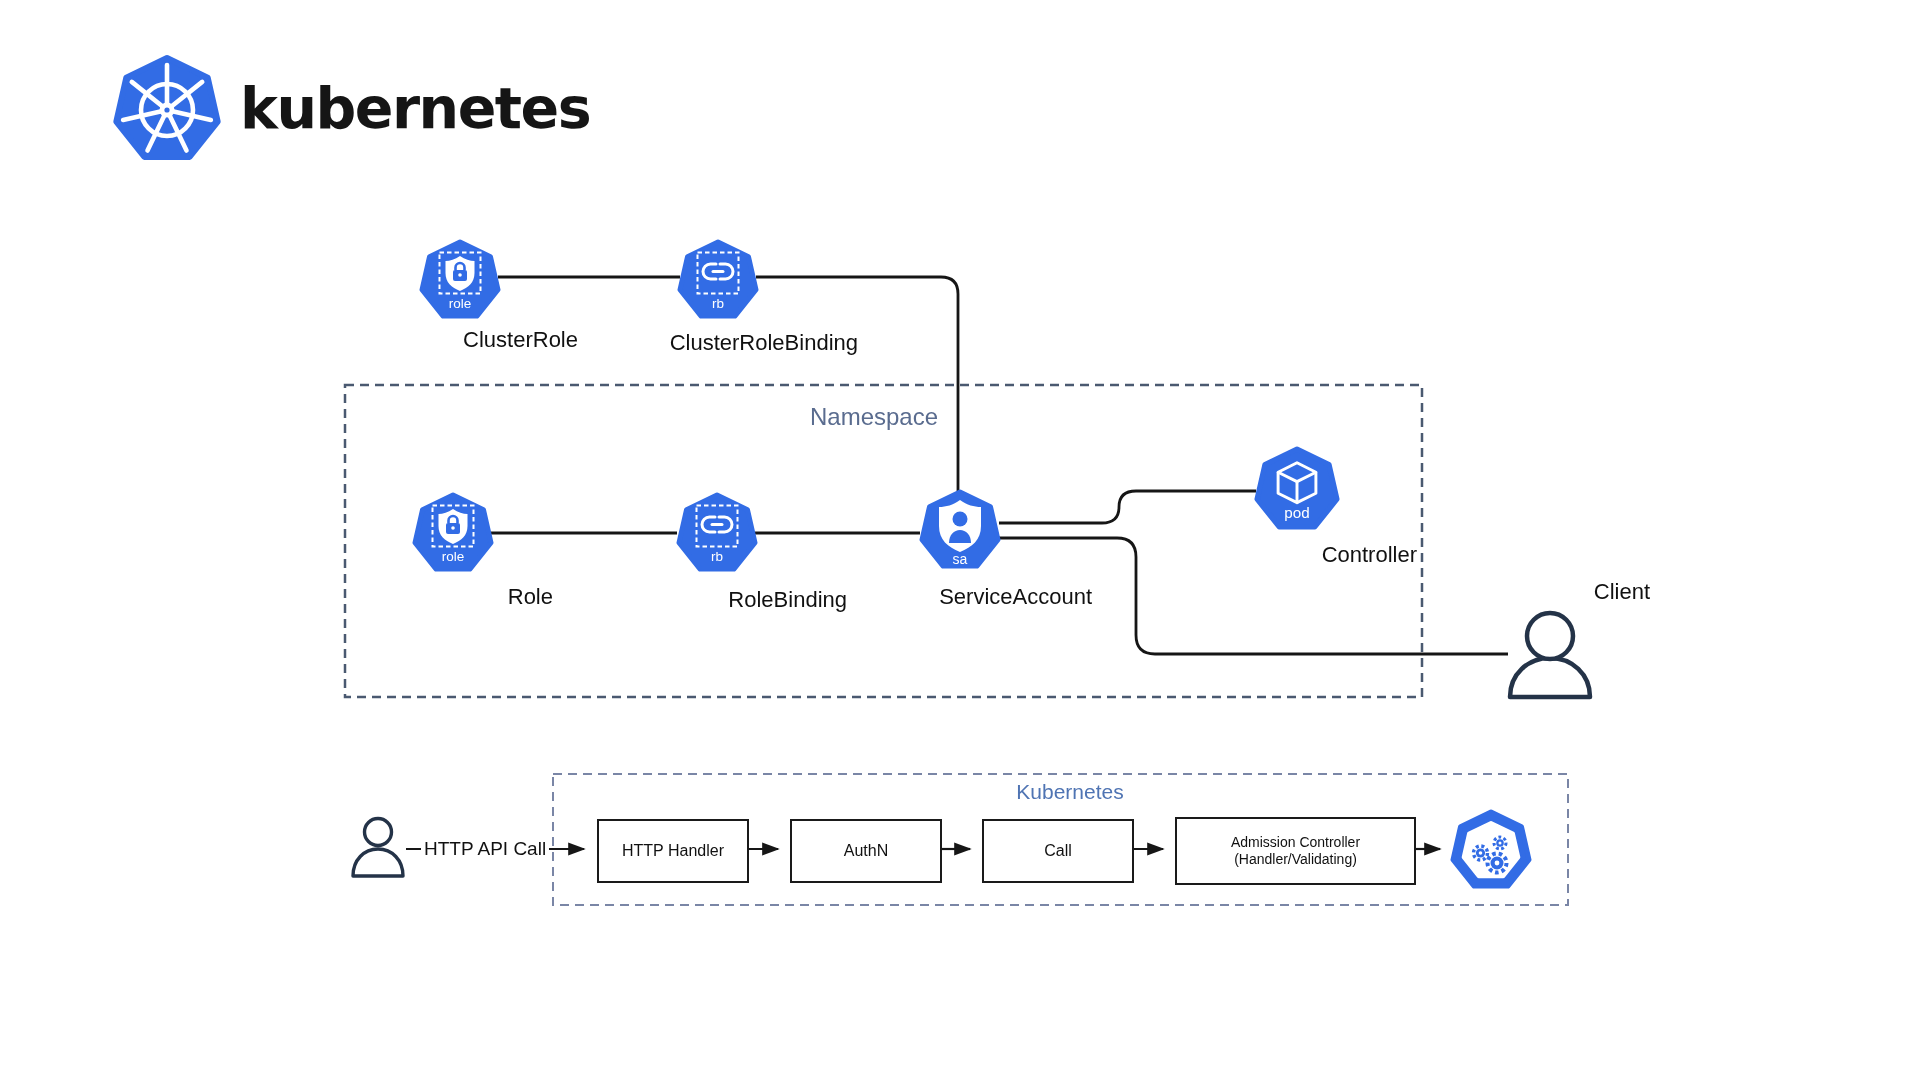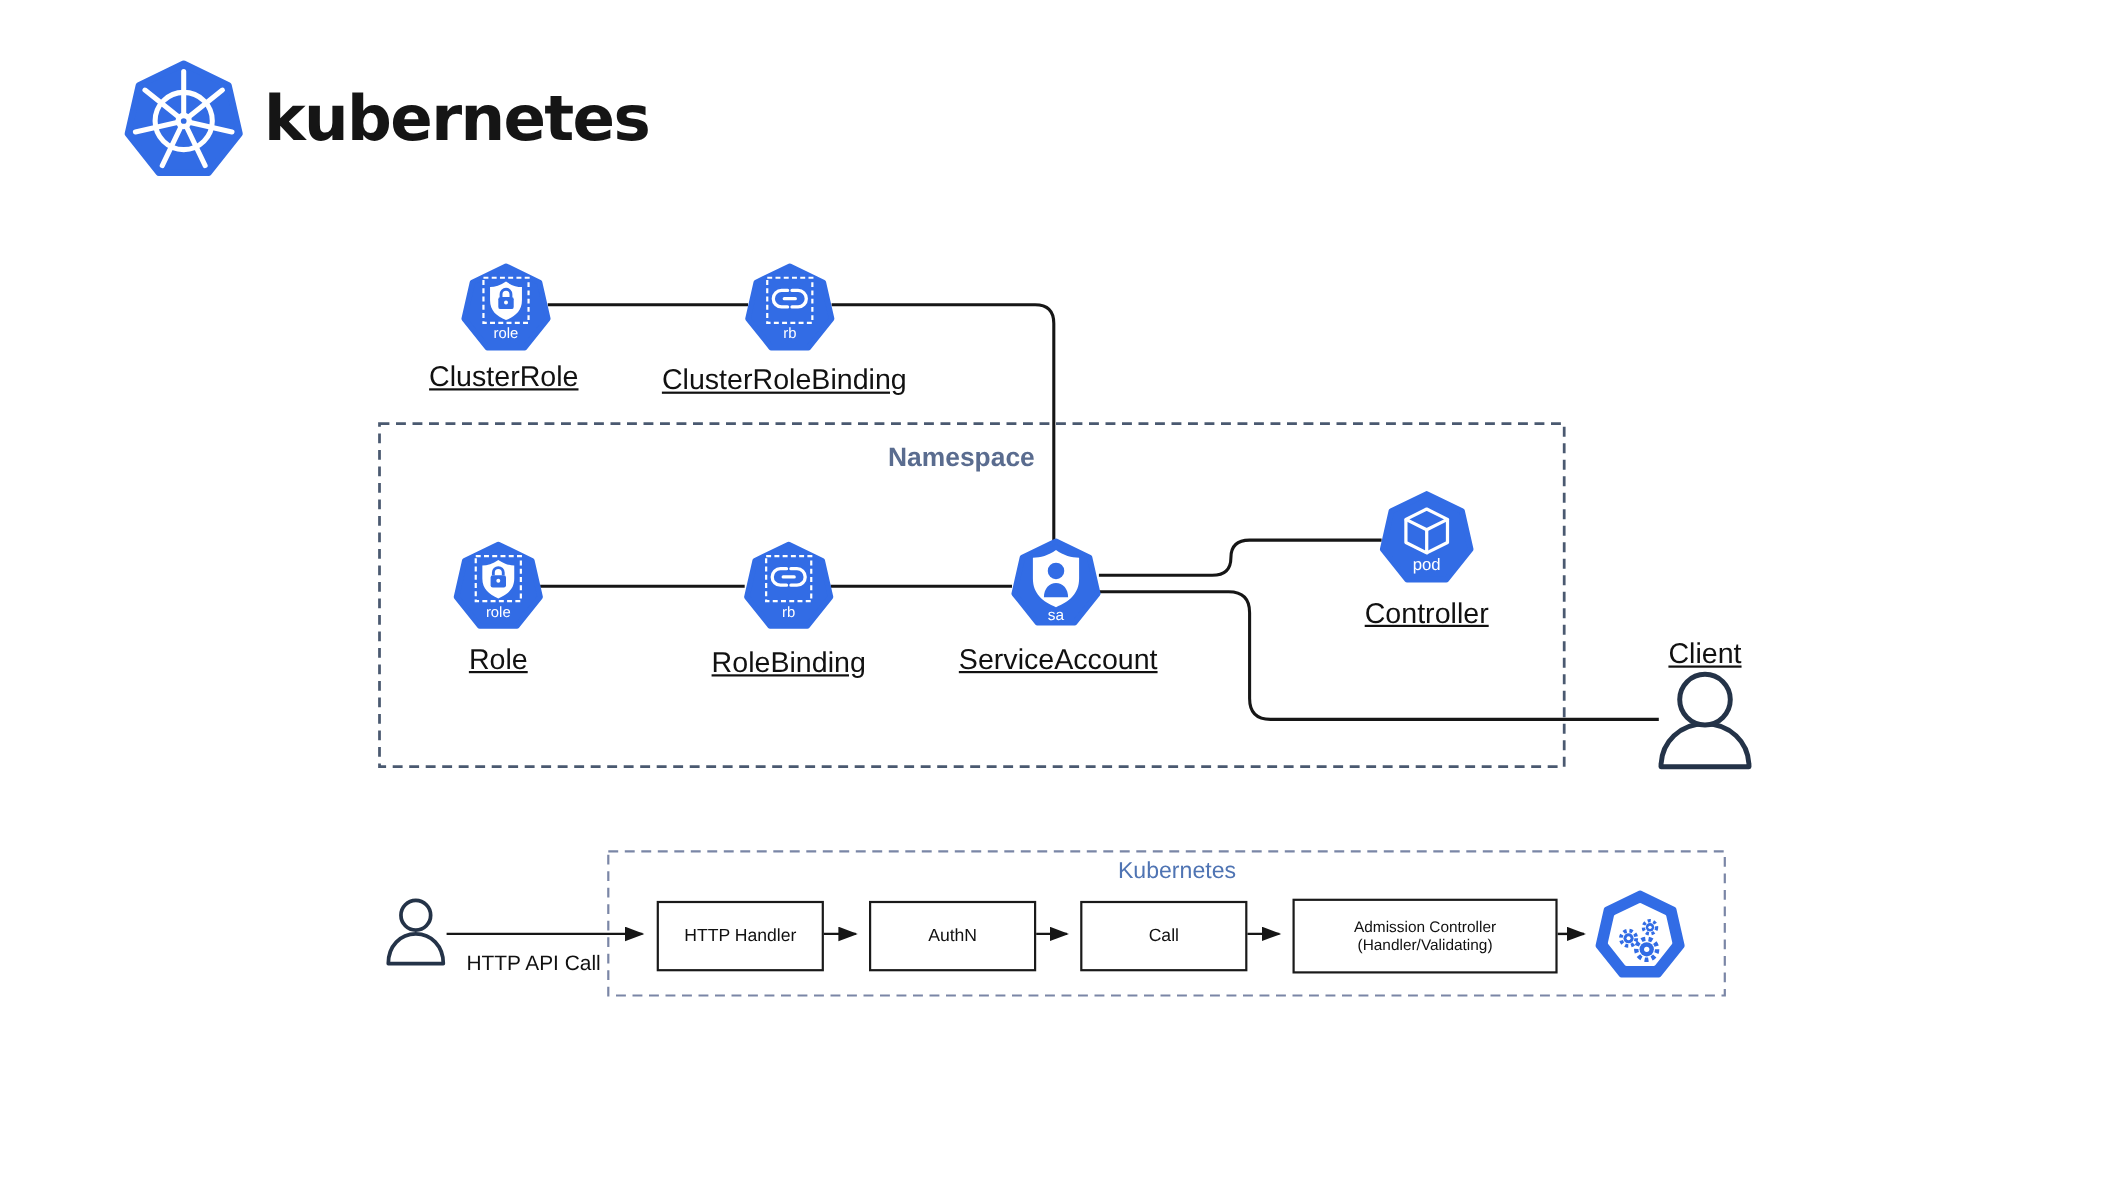--- a/index.html
+++ b/index.html
@@ -9,28 +9,28 @@
   }
   .abs{position:absolute;}
   svg{display:block;overflow:visible;}
   
   .logo-wrap{left:112px;top:60px;width:520px;height:100px;display:flex;align-items:center;}
   .logo-text{font-family:"DejaVu Sans",sans-serif;font-weight:bold;font-size:57px;
     letter-spacing:-1.5px;color:#151515;margin-left:18px;margin-top:-4px;}
   
   #wires{left:0;top:0;width:1920px;height:1080px;z-index:1;pointer-events:none;}
   .node-icon{z-index:3;}
-  .node-label{z-index:3;font-size:26px;color:#111;text-align:center;white-space:nowrap;text-decoration:underline;}
-  .ns-label{z-index:2;font-size:24px;color:#5A6C8F;text-align:center;font-weight:bold;}
+  .node-label{z-index:3;font-size:22px;color:#111;text-align:right;white-space:nowrap;}
+  .ns-label{z-index:2;font-size:24px;color:#5A6C8F;text-align:center;}
   
   .flow-label{z-index:2;font-size:21px;color:#4F74B3;text-align:center;}
   .flow-box{z-index:3;background:#fff;border:2px solid #1a1a1a;display:flex;
     flex-direction:column;align-items:center;justify-content:center;
     font-size:16px;color:#111;text-align:center;line-height:1.25;}
-  .api-call{z-index:4;background:#fff;font-size:19px;color:#111;padding:0 3px;white-space:nowrap;margin-top:28px;}
+  .api-call{z-index:4;background:#fff;font-size:19px;color:#111;padding:0 3px;white-space:nowrap;}
   .badge{font-family:"Liberation Sans",sans-serif;fill:#ffffff;}
 </style>
 </head>
 <body>
 
 <svg id="wires" class="abs" width="1920" height="1080" viewBox="0 0 1920 1080">
   <defs>
     <marker id="arrow" markerWidth="10" markerHeight="8" refX="7.2" refY="3" orient="auto" markerUnits="strokeWidth">
       <path d="M0,0 L8,3 L0,6 Z" fill="#161616"></path>
     </marker>

